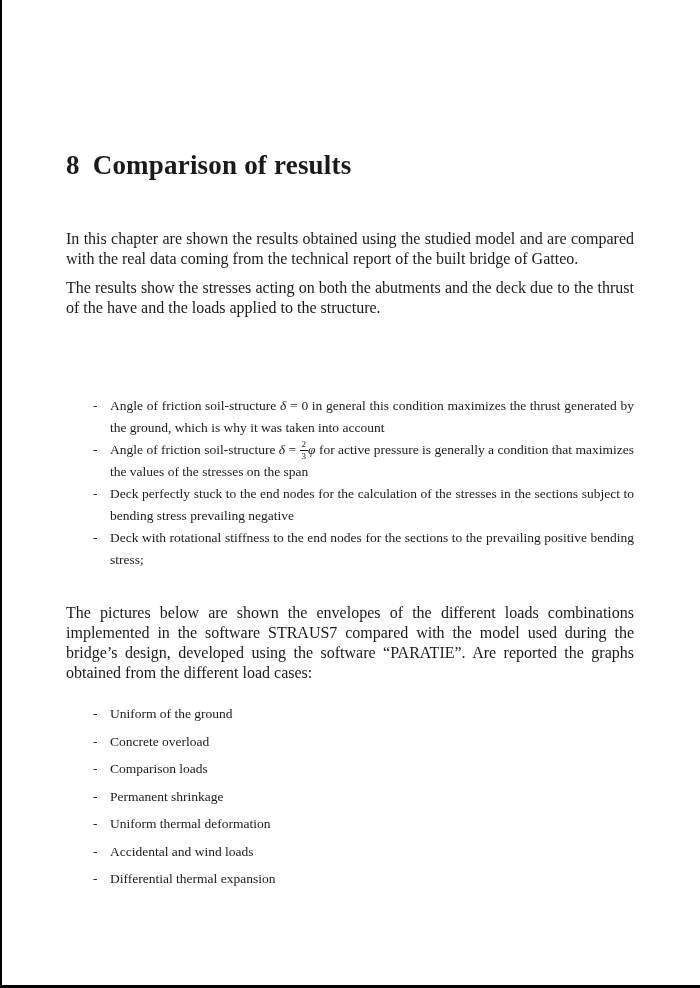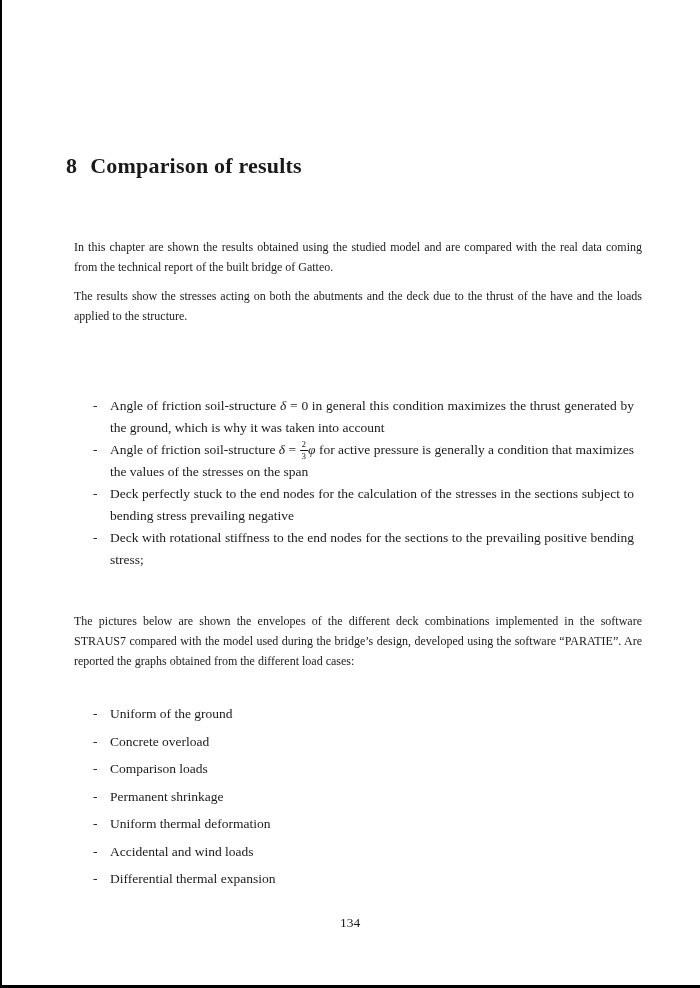--- a/index.html
+++ b/index.html
@@ -23,31 +23,31 @@
   .content {
     position: absolute;
     left: 66px; top: 0;
     width: 568px; height: 988px;
   }
   .content > * { position: absolute; left: 0; width: 568px; }
 
   h1.chapter-heading {
     top: 150px;
     margin: 0;
-    font-size: 22px;
+    font-size: 27px;
     font-weight: bold;
     line-height: 31px;
     letter-spacing: 0.2px;
     white-space: nowrap;
   }
   h1.chapter-heading .chapter-num { margin-right: 13px; }
 
   p.body-par {
-    margin: 8px;
-    font-size: 12px;
+    margin: 0;
+    font-size: 16px;
     text-align: justify;
     line-height: 20px;
   }
   .p1 { top: 229px; }
   .p2 { top: 278px; }
   .p3 { top: 327px; line-height: 21px; }
   .p4 { top: 603px; line-height: 21.5px; }
 
   ul.dash-list {
     list-style: none;
@@ -106,28 +106,27 @@
     <p class="body-par p2">The results show the stresses acting on both the abutments and the deck due to the thrust of the have and the loads applied to the structure.</p>
 
 
     <ul class="dash-list design-list">
       <li><span class="dash-marker">-</span><span>Angle of friction soil-structure </span><span class="greek">δ</span><span> = 0 </span><span>in general this condition maximizes the thrust generated by the ground, which is why it was taken into account</span></li>
       <li><span class="dash-marker">-</span><span>Angle of friction soil-structure </span><span class="greek">δ</span><span> = </span><span class="frac"><span class="frac-num">2</span><span class="frac-den">3</span></span><span class="greek">φ</span><span> for active pressure is generally a condition that maximizes the values of the stresses on the span</span></li>
       <li><span class="dash-marker">-</span><span>Deck perfectly stuck to the end nodes for the calculation of the stresses in the sections subject to bending stress prevailing negative</span></li>
       <li><span class="dash-marker">-</span><span>Deck with rotational stiffness to the end nodes for the sections to the prevailing positive bending stress;</span></li>
     </ul>
 
-    <p class="body-par p4">The pictures below are shown the envelopes of the different deck combinations implemented in the software STRAUS7 compared with the model used during the bridge’s design, developed using the software “PARATIE”. Are reported the graphs obtained from the different load cases:</p>
+    <p class="body-par p4">The pictures below are shown the envelopes of the different loads combinations implemented in the software STRAUS7 compared with the model used during the bridge’s design, developed using the software “PARATIE”. Are reported the graphs obtained from the different load cases:</p>
 
     <ul class="dash-list cases-list">
       <li><span class="dash-marker">-</span><span>Uniform of the ground</span></li>
       <li><span class="dash-marker">-</span><span>Concrete overload</span></li>
       <li><span class="dash-marker">-</span><span>Comparison loads</span></li>
       <li><span class="dash-marker">-</span><span>Permanent shrinkage</span></li>
       <li><span class="dash-marker">-</span><span>Uniform thermal deformation</span></li>
       <li><span class="dash-marker">-</span><span>Accidental and wind loads</span></li>
       <li><span class="dash-marker">-</span><span>Differential thermal expansion</span></li>
     </ul>
 
-    <div class="page-number">134</div>
 
   </div>
 </div>
 
 </body></html>

